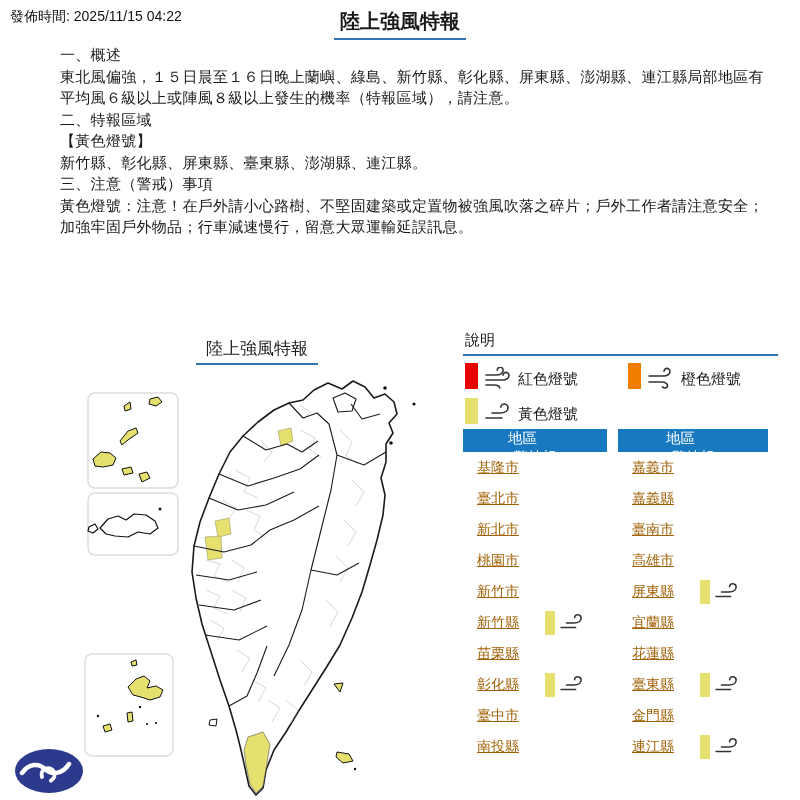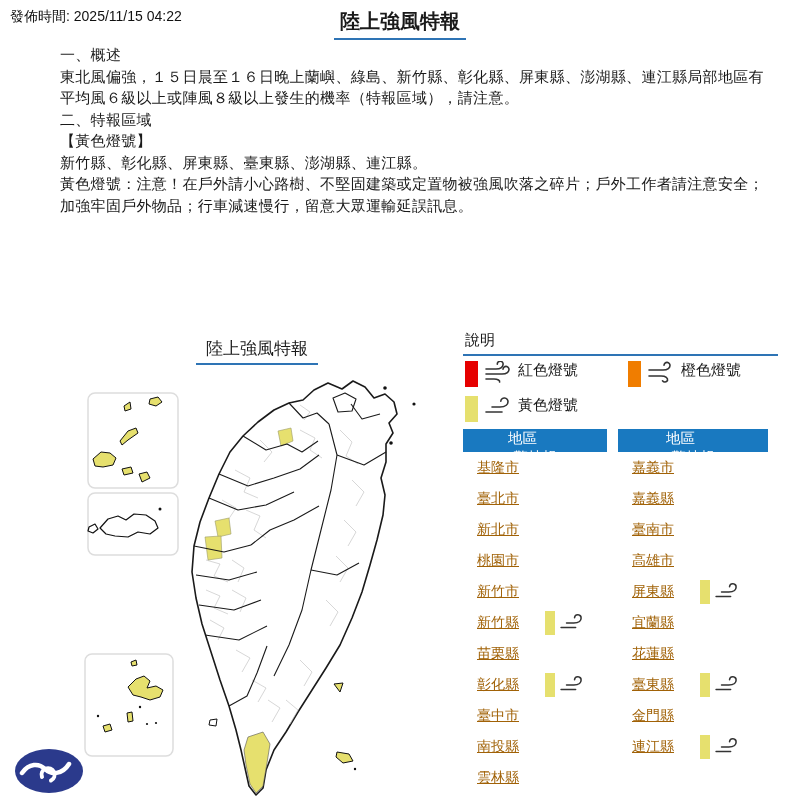--- a/index.html
+++ b/index.html
@@ -16,21 +16,21 @@
   
   .report{left:60px;top:44px;width:724px;font-size:15px;line-height:21.5px;letter-spacing:.3px;}
   .report div{white-space:nowrap;}
   
   .map-title{left:196px;top:337px;width:122px;text-align:center;font-size:17px;
     border-bottom:2px solid #2e74b5;padding-bottom:3px;white-space:nowrap;}
   .map-svg{left:80px;top:368px;}
   
   .legend-title{left:465px;top:331px;font-size:15px;}
   .legend-underline{left:463px;top:354px;width:315px;height:2px;background:#2e74b5;}
-  .legend-item{display:flex;align-items:flex-start;gap:6px;height:28px;}
+  .legend-item{display:flex;align-items:flex-end;gap:6px;height:28px;}
   .legend-swatch{width:13px;height:26px;display:inline-block;}
   .legend-label{font-size:15px;}
   .li-red{left:465px;top:361px;}
   .li-orange{left:628px;top:361px;}
   .li-yellow{left:465px;top:396px;}
   
   .table{position:absolute;top:429px;}
   .table-left{left:463px;width:144px;}
   .table-right{left:618px;width:150px;}
   .t-head{display:flex;height:23px;align-items:center;background:#1979c0;color:#fff;font-size:14.5px;flex-direction:column;}
@@ -50,20 +50,21 @@
 <div class="abs publish-time">發佈時間: 2025/11/15 04:22</div>
 <div class="abs main-title">陸上強風特報</div>
 
 <div class="abs report">
   <div>一、概述</div>
   <div>東北風偏強，１５日晨至１６日晚上蘭嶼、綠島、新竹縣、彰化縣、屏東縣、澎湖縣、連江縣局部地區有</div>
   <div>平均風６級以上或陣風８級以上發生的機率（特報區域），請注意。</div>
   <div>二、特報區域</div>
   <div>【黃色燈號】</div>
   <div>新竹縣、彰化縣、屏東縣、臺東縣、澎湖縣、連江縣。</div>
+  <div>三、注意（警戒）事項</div>
   <div>黃色燈號：注意！在戶外請小心路樹、不堅固建築或定置物被強風吹落之碎片；戶外工作者請注意安全；</div>
   <div>加強牢固戶外物品；行車減速慢行，留意大眾運輸延誤訊息。</div>
 </div>
 
 <div class="abs map-title">陸上強風特報</div>
 
 <svg class="abs map-svg" width="365" height="432" viewBox="80 368 365 432" xmlns="http://www.w3.org/2000/svg">
 
   <rect x="88" y="393" width="90" height="95" rx="7" fill="#ffffff" stroke="#dddddd" stroke-width="1.5"></rect>
   <rect x="88" y="493" width="90" height="62" rx="7" fill="#ffffff" stroke="#dddddd" stroke-width="1.5"></rect>
@@ -323,32 +324,20 @@
       <span class="warn-bar"></span>
       <svg class="wind-svg" width="26" height="20" viewBox="0 0 28 22">
         <g fill="none" stroke="#333" stroke-width="1.7" stroke-linecap="round">
           <path d="M2 16 H18"></path>
           <path d="M8 11 H16 C22 11 24 8 24 5.8 A3.6 3.6 0 1 0 16.8 5.3"></path>
         </g>
       </svg>
     </span>
   </div>
 
-  <div class="t-row">
-    <span class="t-name">雲林縣</span>
-    <span class="t-warn" style="visibility: hidden;">
-      <span class="warn-bar"></span>
-      <svg class="wind-svg" width="26" height="20" viewBox="0 0 28 22">
-        <g fill="none" stroke="#333" stroke-width="1.7" stroke-linecap="round">
-          <path d="M2 16 H18"></path>
-          <path d="M8 11 H16 C22 11 24 8 24 5.8 A3.6 3.6 0 1 0 16.8 5.3"></path>
-        </g>
-      </svg>
-    </span>
-  </div>
 </div>
 </div>
 
 <div class="table table-right">
   <div class="t-head">
     <span class="h-region">地區</span>
     <span class="h-warning">警特報</span>
   </div>
   <div>
   <div class="t-row">

